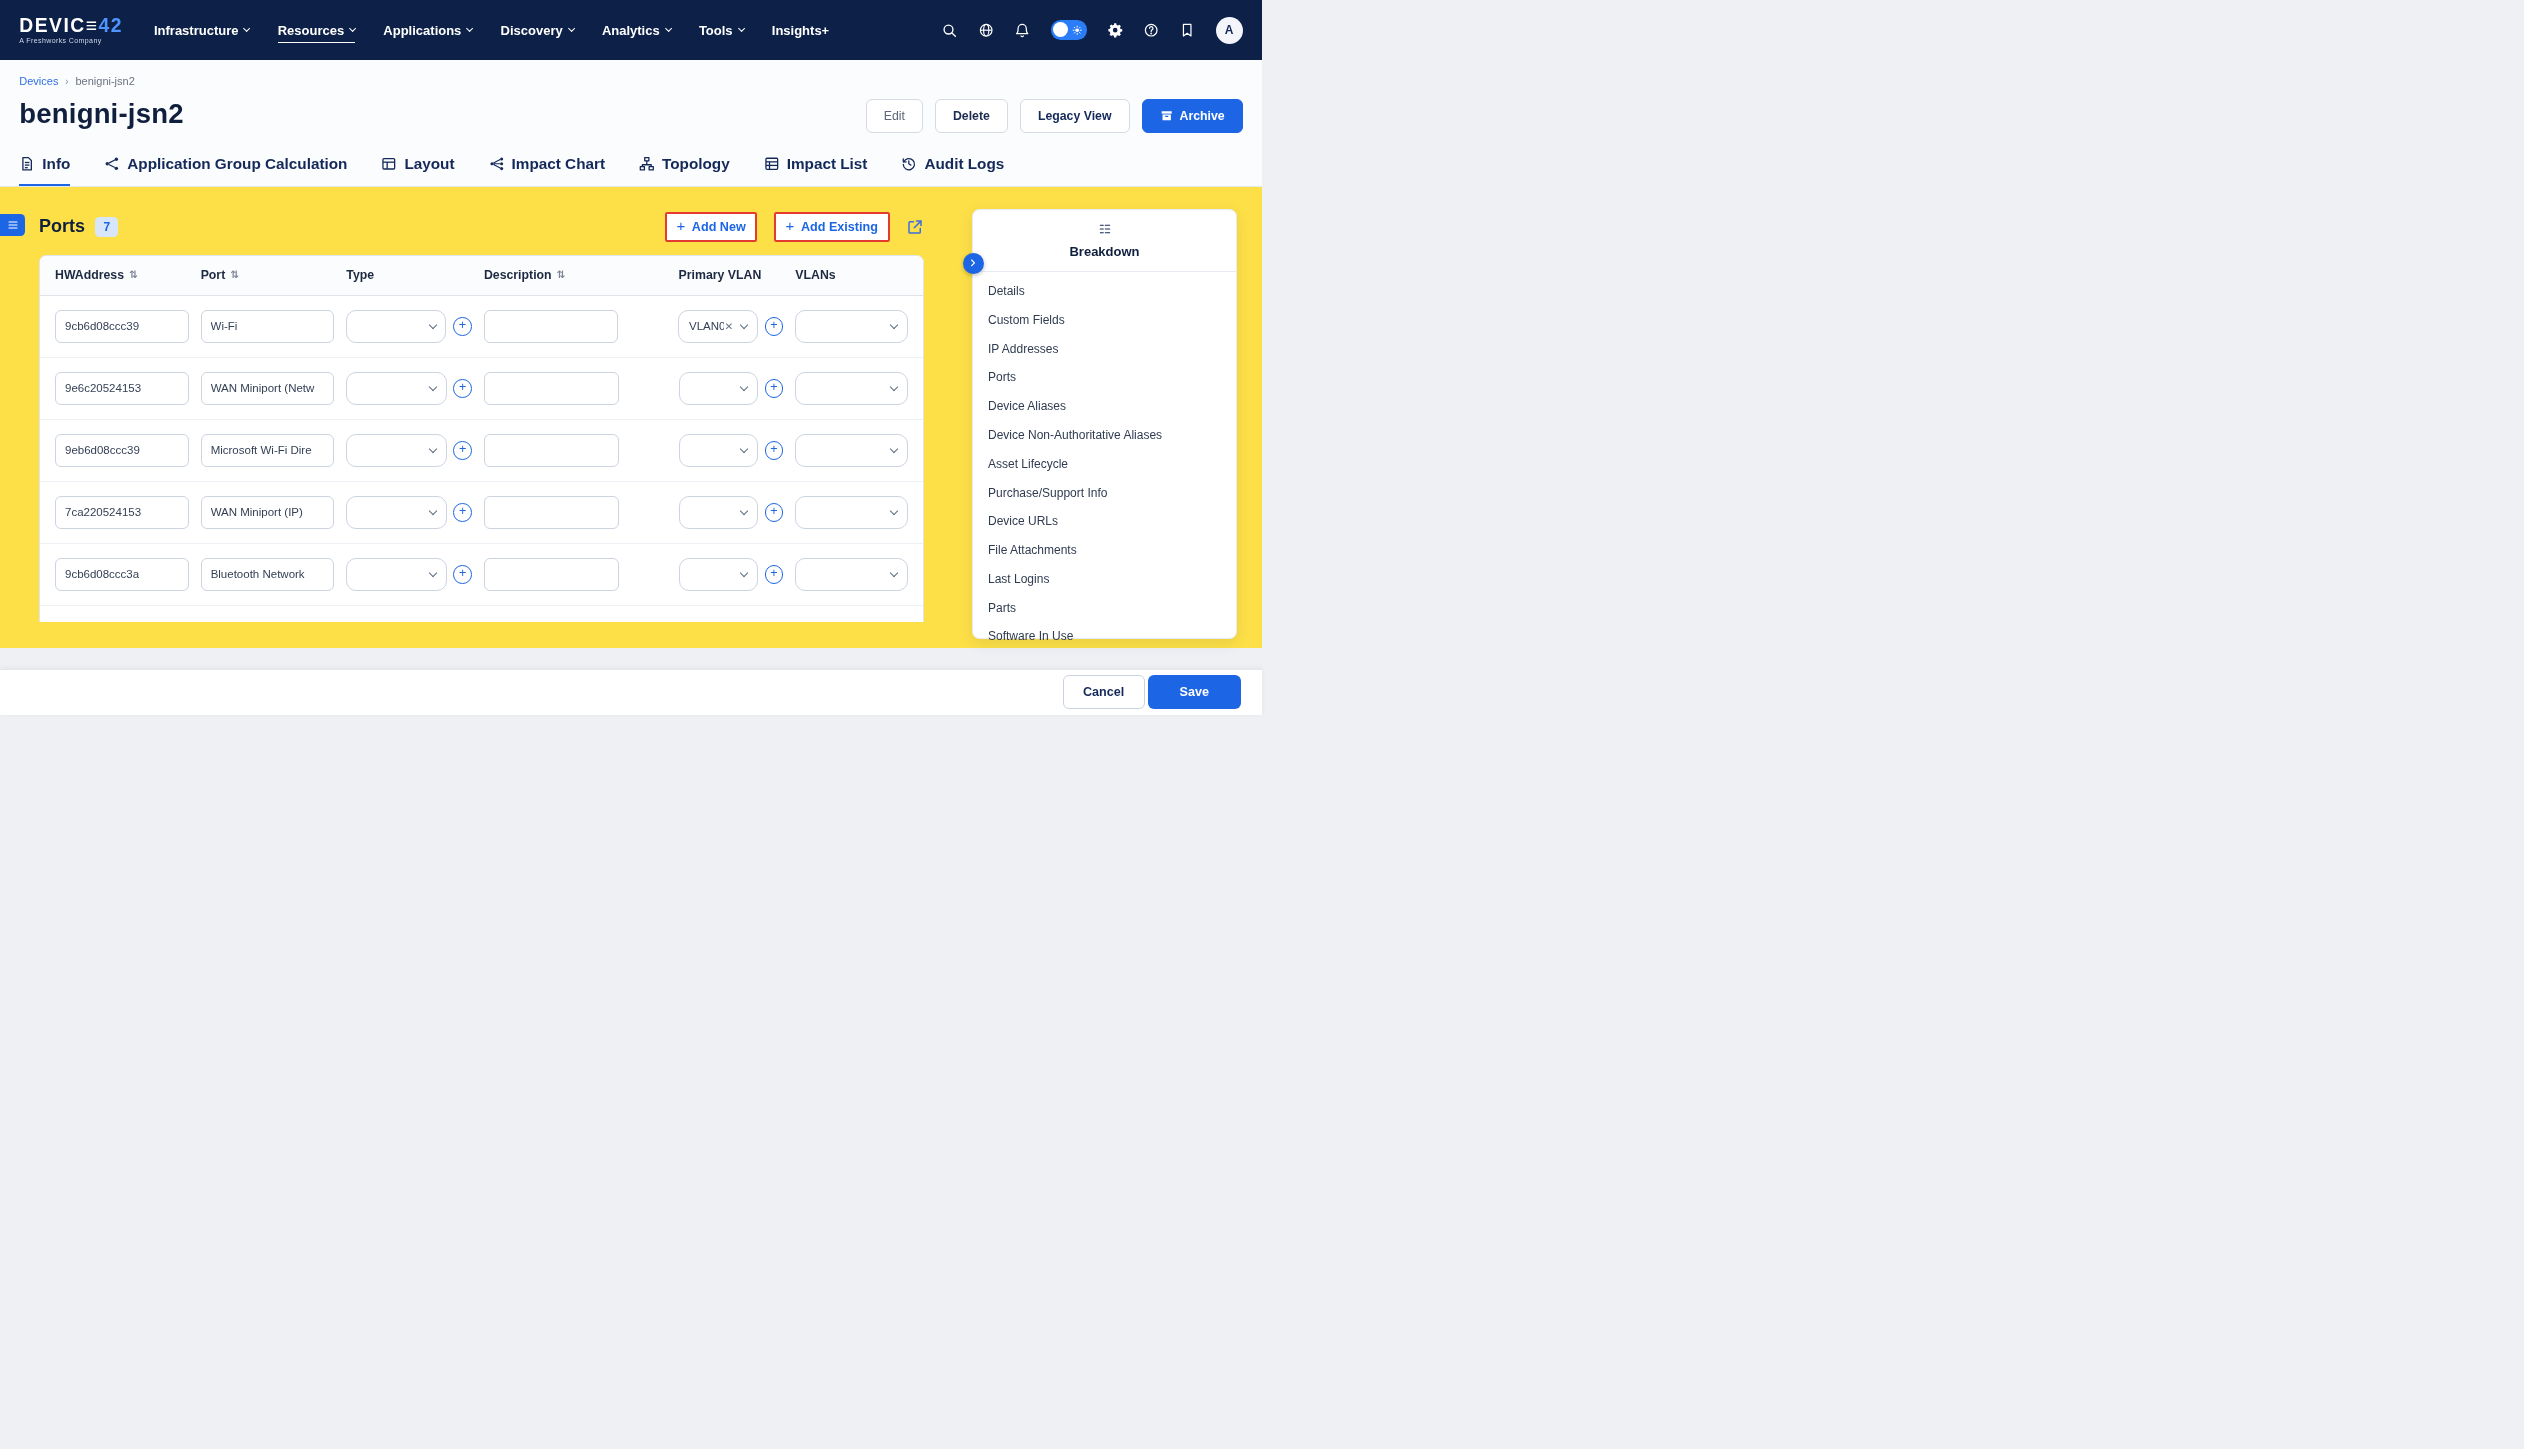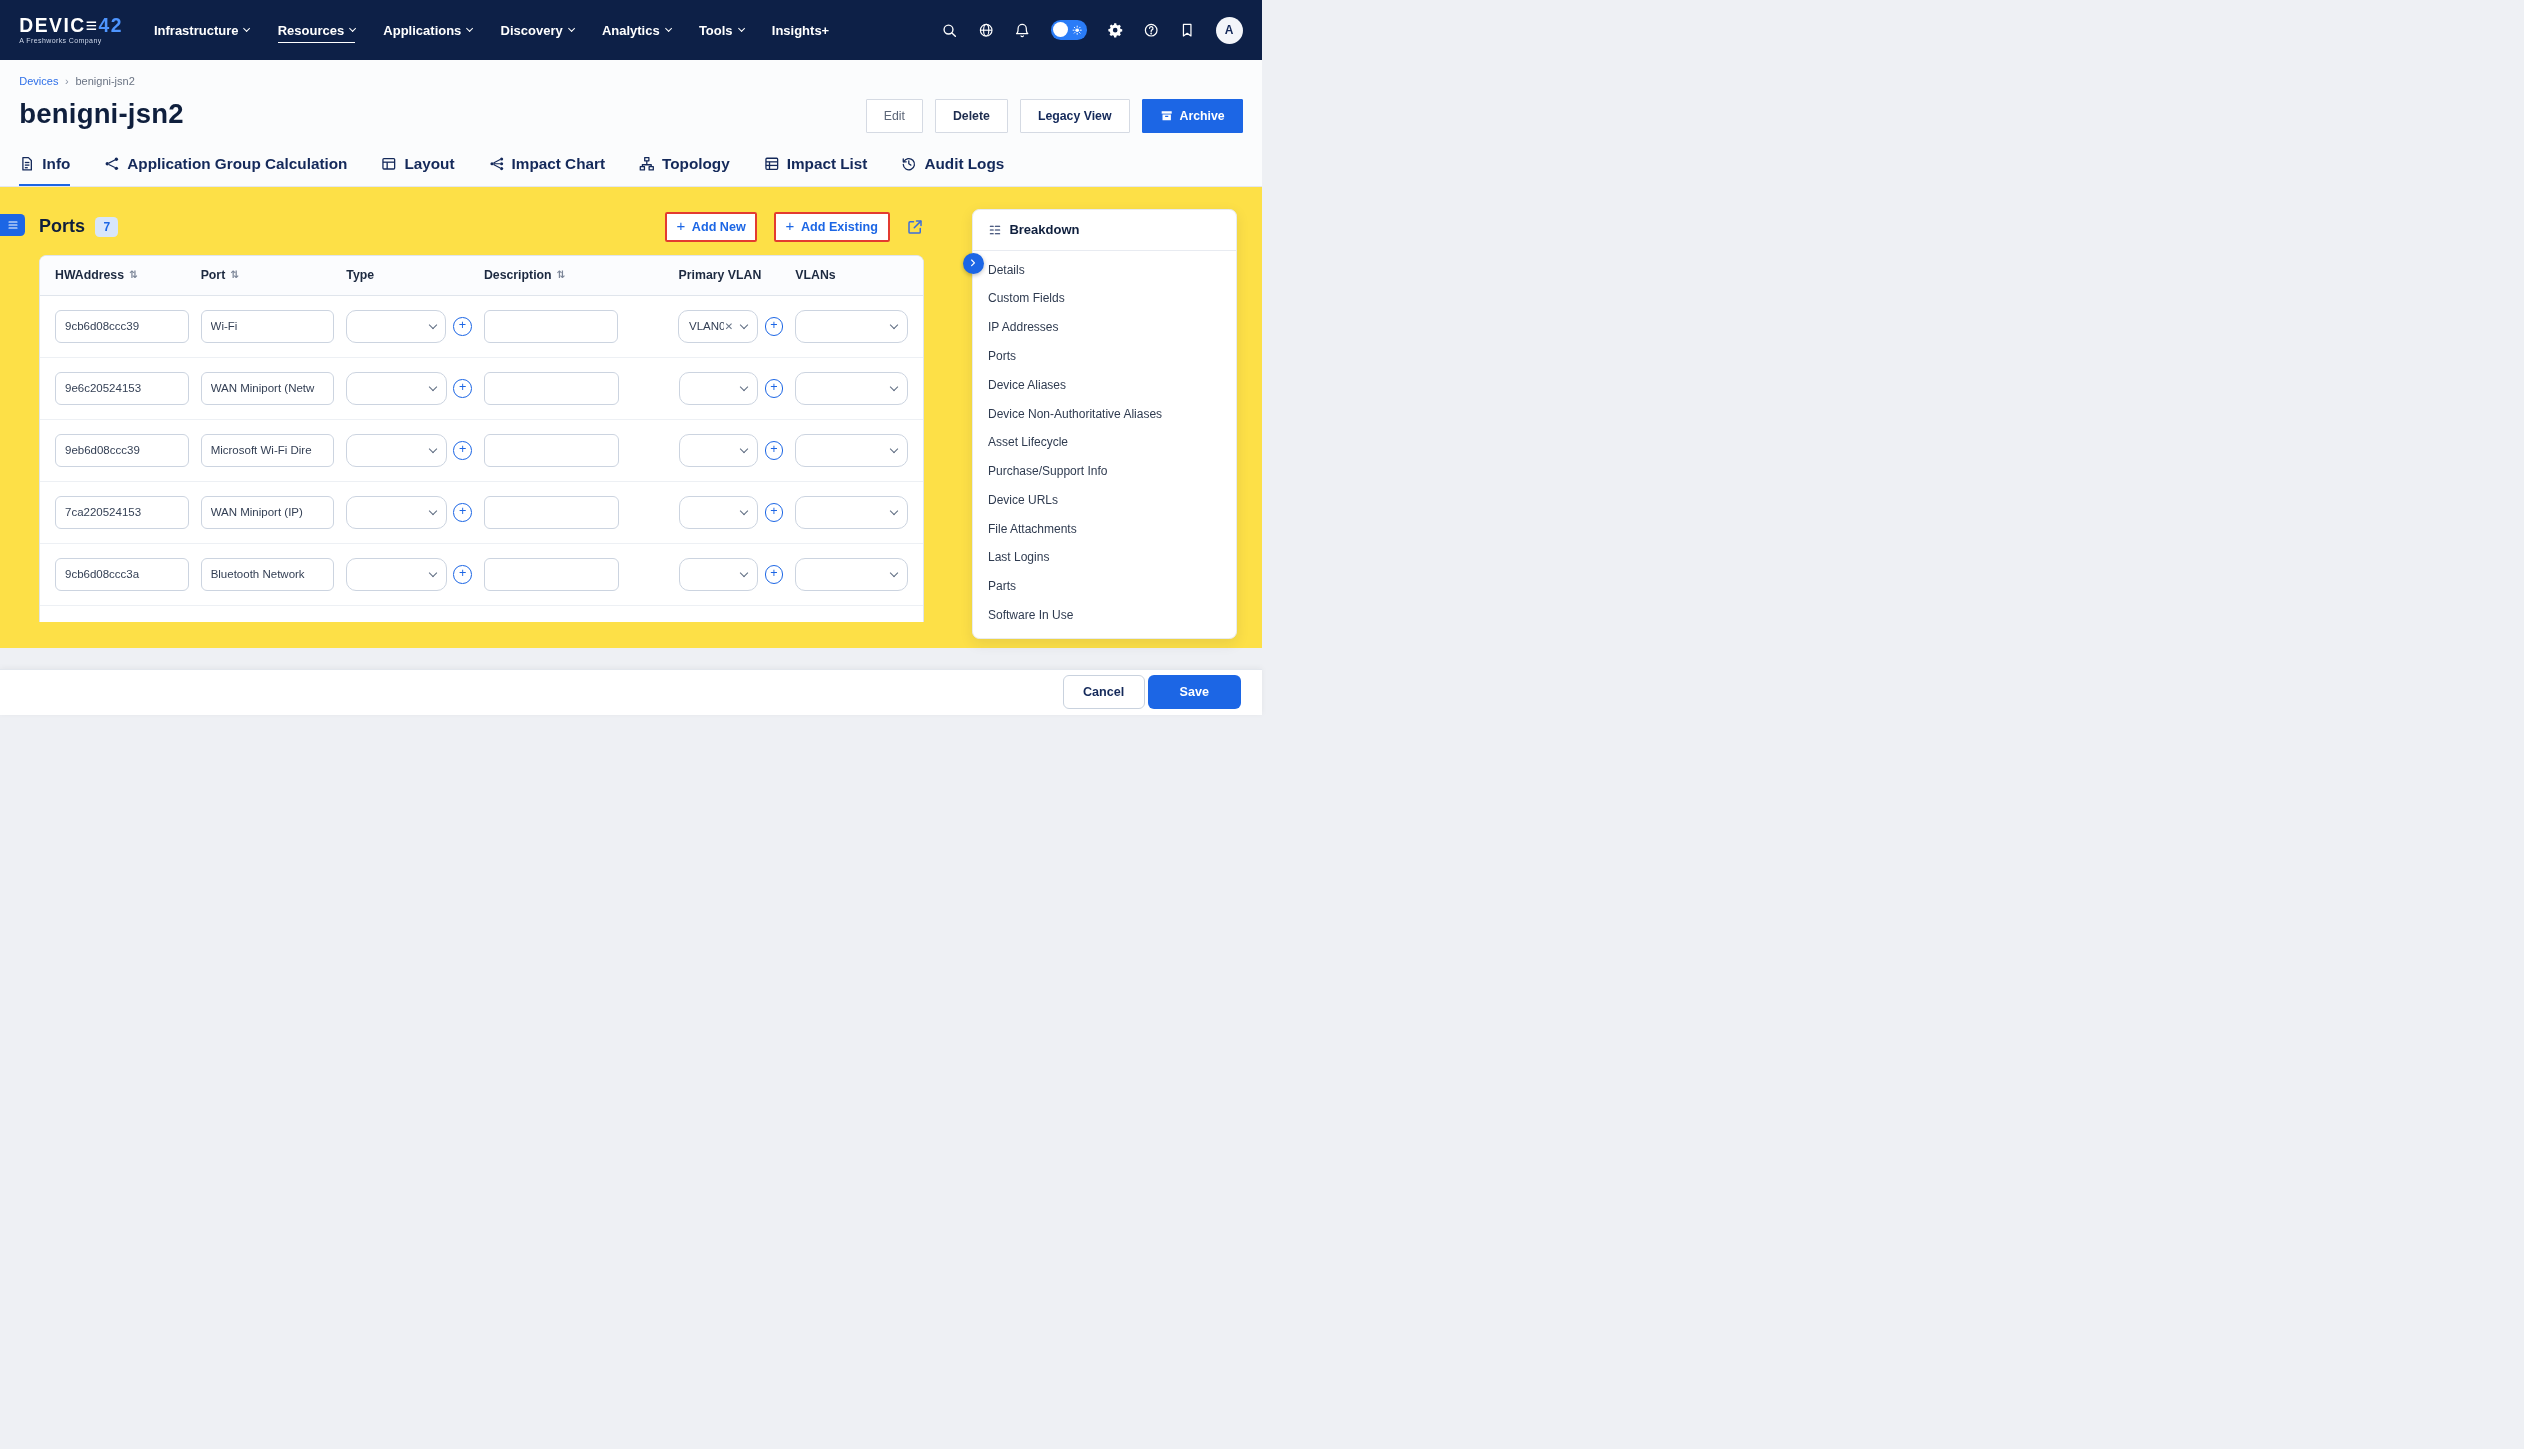--- a/index.html
+++ b/index.html
@@ -49,21 +49,21 @@
   
   .top-section { background: #fbfcfd; }
   .breadcrumb { display: flex; gap: 6.7px; padding: 15px 19.3px 0; font-size: 11px; align-items: center; }
   .crumb-link { color: #2e6fe8; cursor: pointer; }
   .crumb-sep { color: #8a93a3; }
   .crumb-current { color: #6a7383; }
   .title-row { display: flex; align-items: center; justify-content: space-between; padding: 3px 19.3px 0; }
   .page-title { font-size: 27.5px; font-weight: bold; color: #0f1f3d; margin: 4.5px 0 0; letter-spacing: 0.2px; }
   .action-buttons { display: flex; gap: 12px; align-items: center; margin-top: 9px; }
   .btn {
-    height: 34px; padding: 0 17px; border-radius: 1px; border: 0.7px solid #d5dae3;
+    height: 34px; padding: 0 17px; border-radius: 6px; border: 0.7px solid #d5dae3;
     background: #fff; font-size: 12.3px; display: flex; align-items: center; gap: 6.7px;
     cursor: pointer; font-family: inherit;
   }
   .btn-edit { color: #5c6677; font-weight: 500; }
   .btn-delete { color: #1d2c4e; font-weight: 600; }
   .btn-legacy { color: #14295a; font-weight: bold; }
   .btn-archive { background: #1c66e5; border-color: #1c66e5; color: #fff; font-weight: bold; }
   .btn-ic { width: 13.4px; height: 13.4px; display: block; }
   .btn-ic svg { width: 100%; height: 100%; display: block; }
   .tabs { display: flex; gap: 34px; padding: 0 19.3px; margin-top: 22px; border-bottom: 0.7px solid #e4e8ef; }
@@ -146,21 +146,21 @@
     overflow: visible;
   }
   .panel-toggle {
     position: absolute; left: -10.4px; top: 43px; width: 21px; height: 21px; border-radius: 50%;
     background: #1c66e5; color: #fff; display: flex; align-items: center; justify-content: center;
     box-shadow: 0 1.5px 4.5px rgba(0,0,0,.25); cursor: pointer;
   }
   .panel-toggle svg { width: 9.7px; height: 9.7px; display: block; }
   .breakdown-head {
     display: flex; align-items: center; gap: 7.4px; padding: 12.6px 15px;
-    border-bottom: 0.7px solid #e8ebf1; font-size: 13px; font-weight: bold; color: #0f1f3d;
+    border-bottom: 0.7px solid #e8ebf1; font-size: 13px; font-weight: bold; color: #0f1f3d; flex-direction: column;
   }
   .bd-ic { width: 14px; height: 14px; color: #14295a; }
   .bd-ic svg { width: 100%; height: 100%; display: block; }
   .breakdown-list { padding: 4.5px 0; }
   .breakdown-item { padding: 7.4px 15px; font-size: 12px; color: #2f3b50; cursor: pointer; }
 
   
   .spacer { height: 21px; }
   .footer {
     height: 46px; background: #fff; border-top: 0.7px solid #e3e7ed;

